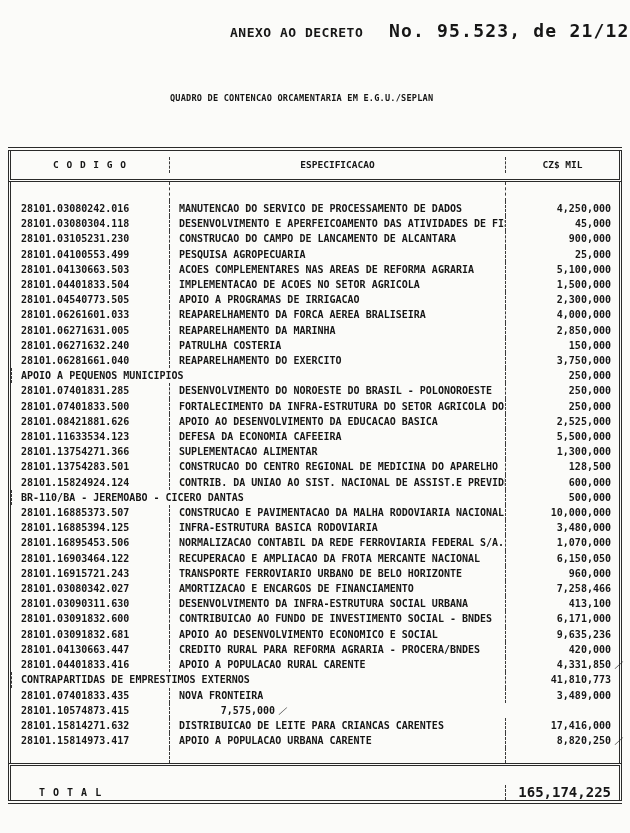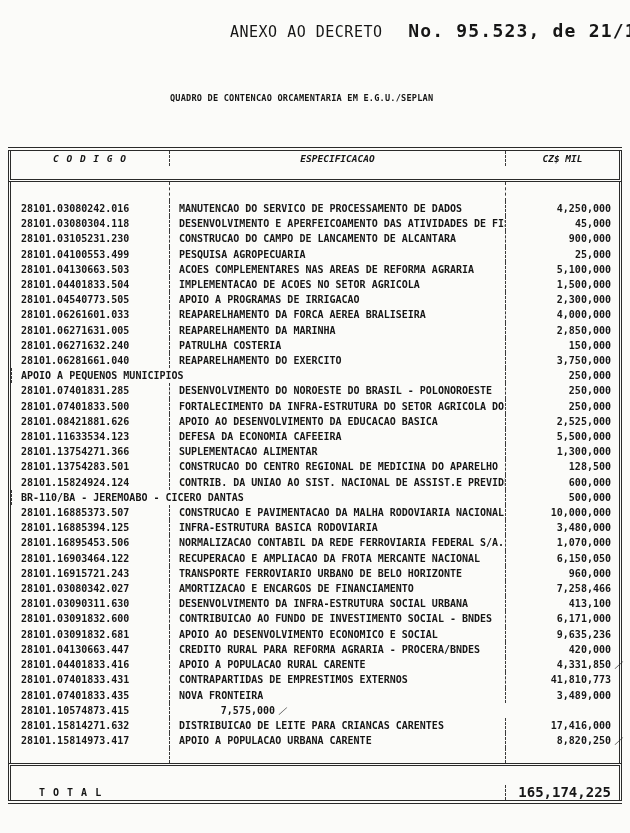--- a/index.html
+++ b/index.html
@@ -8,21 +8,21 @@
     background:#fbfbf9;
     font-family:"DejaVu Sans Mono","Liberation Mono",monospace;
     color:#161616;
     -webkit-font-smoothing:none;
   }
   .page{position:relative;width:630px;height:833px;overflow:hidden;}
 
   
   .doc-header{padding-top:20px;}
   .header-line1{padding-left:230px;white-space:nowrap;}
-  .annex-label{font-size:15px;font-weight:normal;letter-spacing:.5px;text-align:center;}
+  .annex-label{font-size:13px;font-weight:bold;letter-spacing:.5px;text-align:center;}
   .decree-number{font-size:18px;font-weight:bold;margin-left:16px;letter-spacing:1.2px;}
   .header-line2{margin-top:52px;padding-left:170px;font-size:8.6px;font-weight:bold;letter-spacing:.2px;white-space:nowrap;}
 
   
   .tbl{
     margin:44px 8px 0 8px;
     border-top:4px double #2a2a2a;
     border-bottom:4px double #2a2a2a;
   }
   .t-row{
@@ -30,21 +30,21 @@
     border-left:3px double #2a2a2a;
     border-right:3px double #2a2a2a;
     font-size:10px;font-weight:bold;
     line-height:15.2px;
     white-space:nowrap;
   }
   .c-code{width:158px;padding-left:10px;box-sizing:border-box;}
   .c-spec{flex:1;padding-left:9px;border-left:1px dashed #3a3a3a;box-sizing:border-box;overflow:hidden;}
   .c-val{width:114px;text-align:right;padding-right:8px;border-left:1px dashed #3a3a3a;box-sizing:border-box;position:relative;}
 
-  .t-head{height:28px;align-items:flex-start;border-bottom:3px double #2a2a2a;font-style:italic;}
+  .t-head{height:28px;align-items:center;border-bottom:3px double #2a2a2a;}
   .t-head .c-code{text-align:center;padding-left:0;font-size:9.5px;letter-spacing:1px;}
   .t-head .c-spec{text-align:center;padding-left:0;font-size:9.5px;}
   .t-head .c-val{text-align:center;padding-right:0;font-size:9.5px;}
 
   .t-blank-top{height:19px;}
   .t-blank-bottom{height:15px;}
 
   .t-total{height:34px;align-items:flex-end;border-top:3px double #2a2a2a;}
   .t-total .c-code{font-size:10px;letter-spacing:1px;padding-left:28px;}
   .t-total .c-val{font-size:14px;}
@@ -262,21 +262,20 @@
     <div class="c-val"><span>420,000</span></div>
   </div>
 
   <div class="t-row">
     <div class="c-code">28101.04401833.416</div>
     <div class="c-spec">APOIO A POPULACAO RURAL CARENTE</div>
     <div class="c-val"><span>4,331,850</span><span class="pen-mark" style="display: inline;">⟋</span></div>
   </div>
 
   <div class="t-row">
-    <div class="c-code">28101.07401833.431</div>
     <div class="c-spec">CONTRAPARTIDAS DE EMPRESTIMOS EXTERNOS</div>
     <div class="c-val"><span>41,810,773</span></div>
   </div>
 
   <div class="t-row">
     <div class="c-code">28101.07401833.435</div>
     <div class="c-spec">NOVA FRONTEIRA</div>
     <div class="c-val"><span>3,489,000</span></div>
   </div>
 

